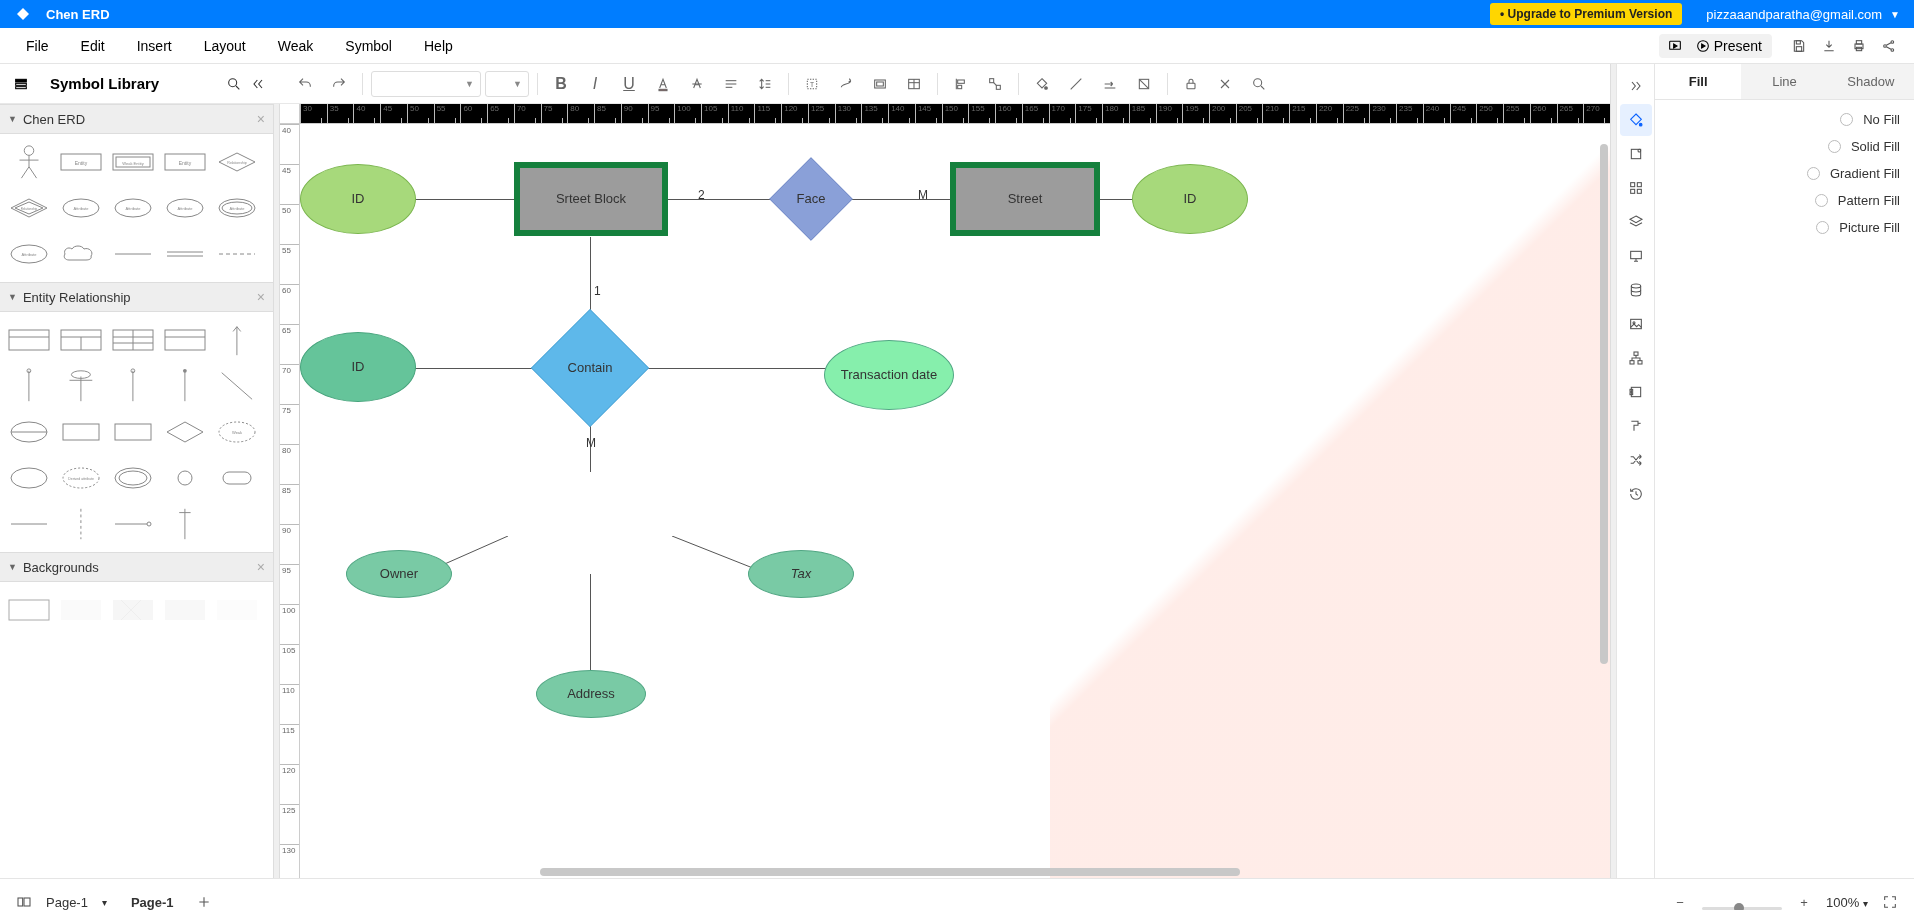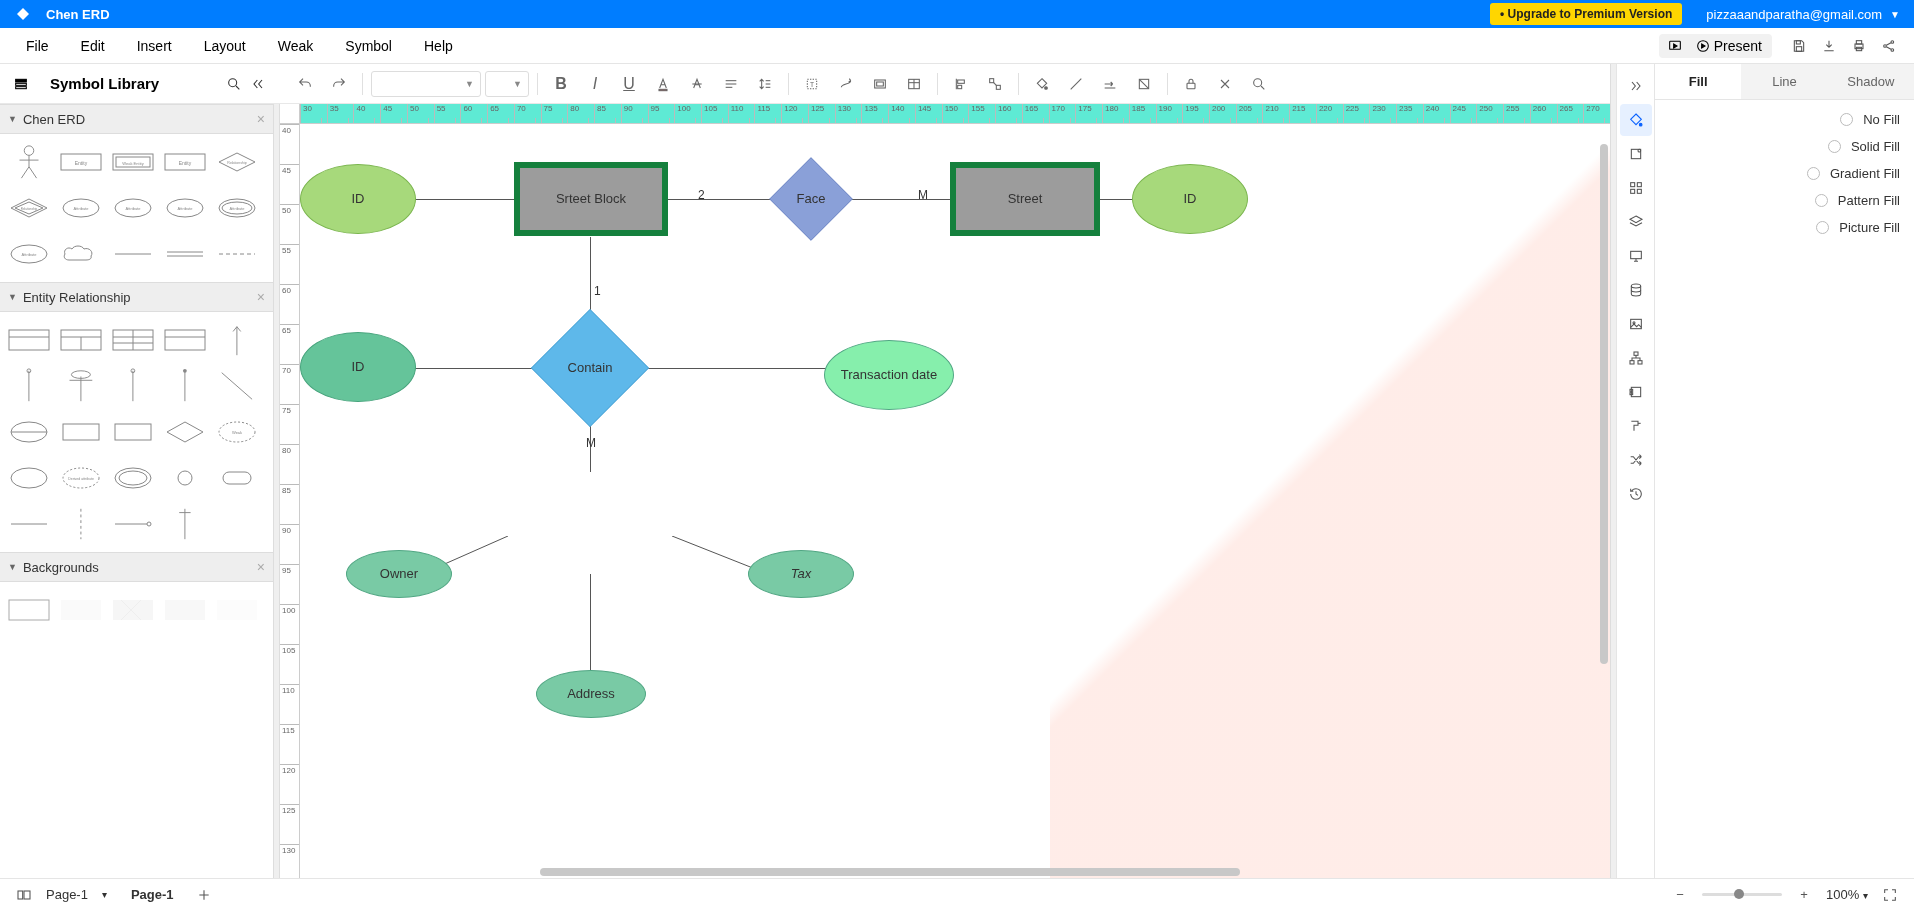--- a/index.html
+++ b/index.html
@@ -40,21 +40,21 @@
 .cat-hdr{ height:30px; background:#eeeeee; display:flex; align-items:center; padding:0 8px; font-size:13px; color:#333; border-top:1px solid #ddd; border-bottom:1px solid #ddd;}
 .cat-hdr .tri{ font-size:9px; margin-right:6px; color:#666;}
 .cat-hdr .cat-title{ flex:1;}
 .cat-hdr .close-x{ color:#aaa; font-size:14px;}
 .shapes-grid{ padding:8px 6px; display:flex; flex-wrap:wrap; gap:6px 6px; }
 .shape-cell{ width:46px; height:40px; display:flex; align-items:center; justify-content:center;}
 .shape-cell svg{ max-width:44px; max-height:38px;}
 
 .center-col{ flex:1; display:flex; flex-direction:column; }
 .canvas-wrap{ flex:1; position:relative; background:#f5f5f5; overflow:hidden; }
-.ruler-h{ position:absolute; left:20px; top:0; right:0; height:20px; background:#5eead4; border-bottom:1px solid #ccc; font-size:8px; color:#666; display:flex;}
+.ruler-h{ position:absolute; left:20px; top:0; right:0; height:20px; background:#000000; border-bottom:1px solid #ccc; font-size:8px; color:#666; display:flex;}
 .ruler-h .tick{ width:40px; border-left:1px solid #bbb; padding-left:2px; position:relative;}
 .ruler-h .tick::after{content:""; position:absolute; left:20px; bottom:0; width:1px; height:5px; background:#bbb;}
 .ruler-v{ position:absolute; left:0; top:20px; bottom:0; width:20px; background:#fff; border-right:1px solid #ccc; font-size:8px; color:#666;}
 .ruler-v .tickv{ height:40px; border-top:1px solid #bbb; padding-top:1px; padding-left:2px;}
 .ruler-corner{ position:absolute; left:0; top:0; width:20px; height:20px; background:#fff; border-right:1px solid #ccc; border-bottom:1px solid #ccc;}
 .canvas{ position:absolute; left:20px; top:20px; right:0; bottom:0; background:#fff; overflow:hidden;}
 .page-edge{ position:absolute; right:0; top:0; bottom:0; width:560px; background:linear-gradient(135deg, rgba(255,230,225,0) 0%, rgba(255,230,225,0) 44%, rgba(255,233,228,.85) 46%, rgba(255,233,228,.85) 100%);}
 .scrollbar{ position:absolute; background:#c8c8c8; border-radius:4px;}
 .scrollbar.v{ width:8px; right:2px; top:20px; height:520px;}
 .scrollbar.h{ height:8px; bottom:2px; left:240px; width:700px;}
@@ -75,21 +75,21 @@
 
 .right-panel{ width:260px; border-left:1px solid #e5e5e5; display:flex; flex-direction:column;}
 .right-panel .tabs{ height:36px; display:flex; border-bottom:1px solid #e5e5e5;}
 .right-panel .tabs .tab{ flex:1; display:flex; align-items:center; justify-content:center; font-size:13px; color:#666;}
 .right-panel .tabs .tab.active{ font-weight:600; color:#222; background:#fff;}
 .right-panel .tabs .tab:not(.active){ background:#f3f3f3;}
 .right-panel .opts{ padding:12px 14px; display:flex; flex-direction:column; gap:12px;}
 .right-panel .opt{ display:flex; align-items:center; gap:10px; font-size:13px; color:#333;justify-content:flex-end;}
 .right-panel .radio{ width:13px; height:13px; border:1.5px solid #bbb; border-radius:50%; display:inline-block;}
 
-.status-bar{ height:32px; border-top:1px solid #e5e5e5; display:flex; align-items:center; padding:0 10px; font-size:13px; color:#333; background:#fff;}
+.status-bar{ height:32px; border-top:1px solid #e5e5e5; display:flex; align-items:flex-end; padding:0 10px; font-size:13px; color:#333; background:#fff;}
 .status-bar .sb-btn{ width:28px; display:flex; justify-content:center; color:#555;}
 .status-bar .page-sel{ display:flex; align-items:center; gap:14px; padding:0 8px;}
 .status-bar .page-tab{ font-weight:600; padding:0 16px;}
 .status-bar .spacer{ flex:1;}
 .zoom-slider{ width:80px; height:3px; background:#ddd; border-radius:2px; position:relative; margin:0 8px;}
 .zoom-slider .knob{ width:10px; height:10px; background:#888; border-radius:50%; position:absolute; top:-4px; left:40%;}
 
 svg.ic{ width:16px; height:16px; stroke:currentColor; fill:none; stroke-width:1.6;}
 </style>
 </head>

